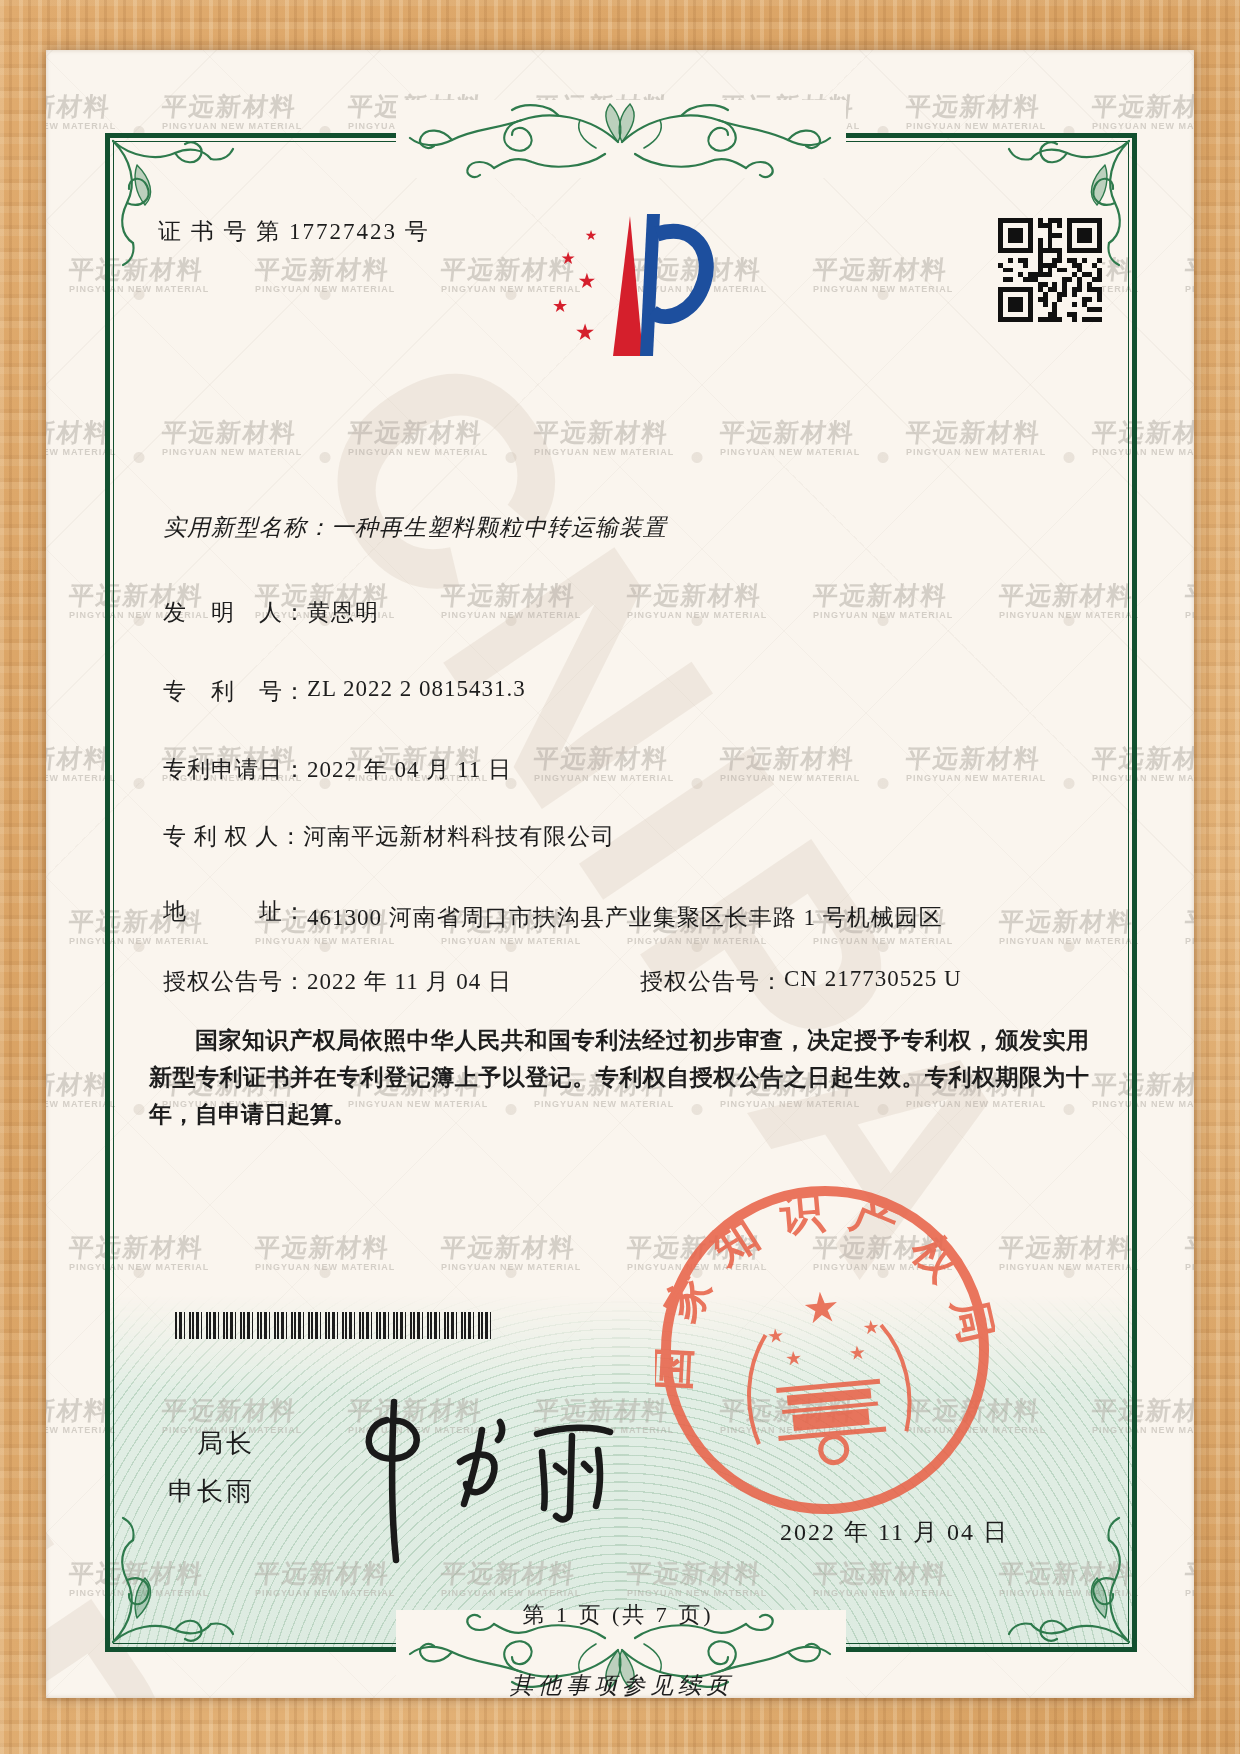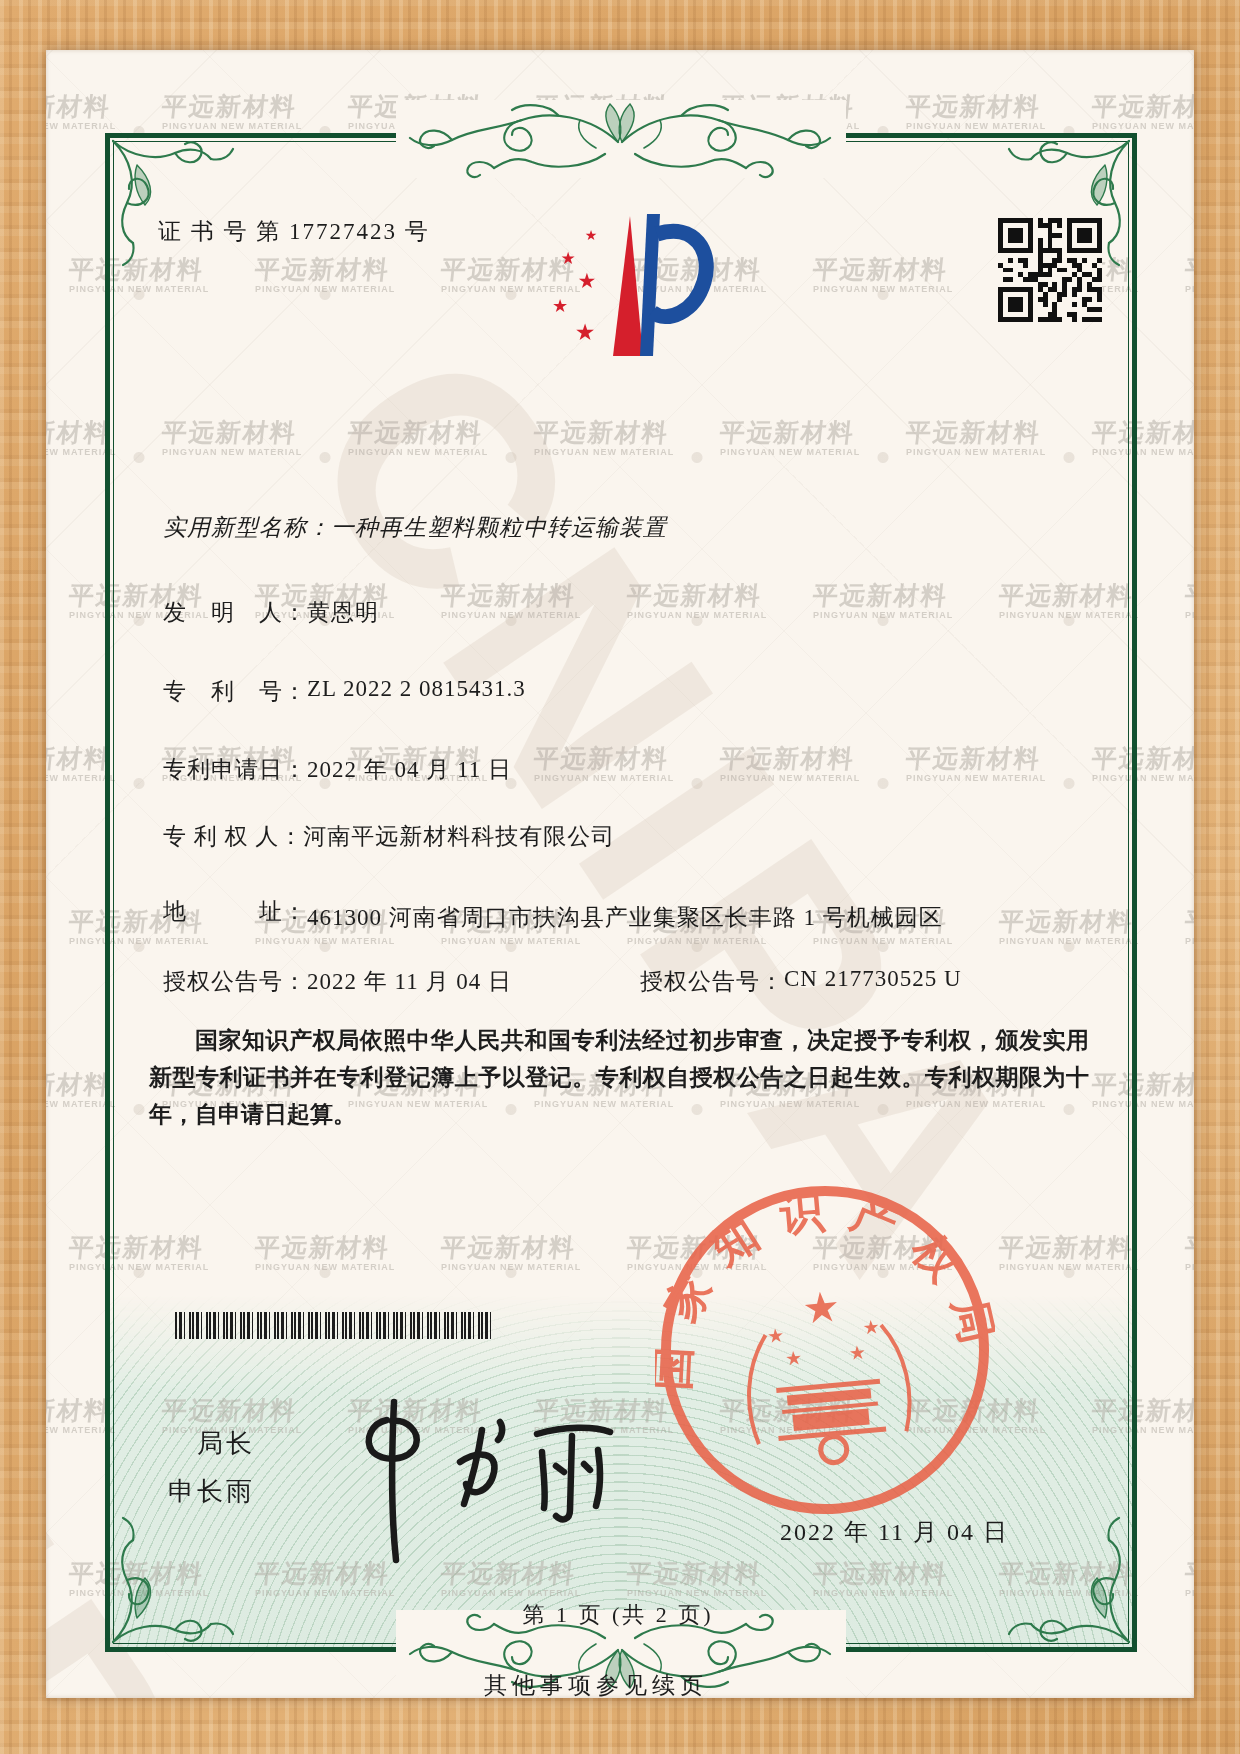--- a/index.html
+++ b/index.html
@@ -611,15 +611,15 @@
         <path d="M116,254 L224,254" stroke="#e8644a" stroke-width="5" fill="none"></path>
         <circle cx="170" cy="270" r="13" fill="none" stroke="#e8644a" stroke-width="5"></circle>
         <path d="M96,258 C84,220 90,180 112,150" stroke="#e8644a" stroke-width="4" fill="none"></path>
         <path d="M244,258 C256,220 250,180 228,150" stroke="#e8644a" stroke-width="4" fill="none"></path>
       </g>
     </g>
   </svg>
 
   <div class="txt seal-date" style="left:780px;top:1516px;position:absolute;">2022 年 11 月 04 日</div>
 
-  <div class="txt footer-page" style="left:618px;top:1600px;">第 1 页 (共 2 页)</div>
-  <div class="txt bottom-note" style="left:596px;top:1670px;">其他事项参见续页</div>
+  <div class="txt footer-page" style="left:618px;top:1600px;">第 1 页 (共 7 页)</div>
+  <div class="txt bottom-note" style="left:622px;top:1670px;font-style:italic;">其他事项参见续页</div>
 </div>
 
 </body></html>

